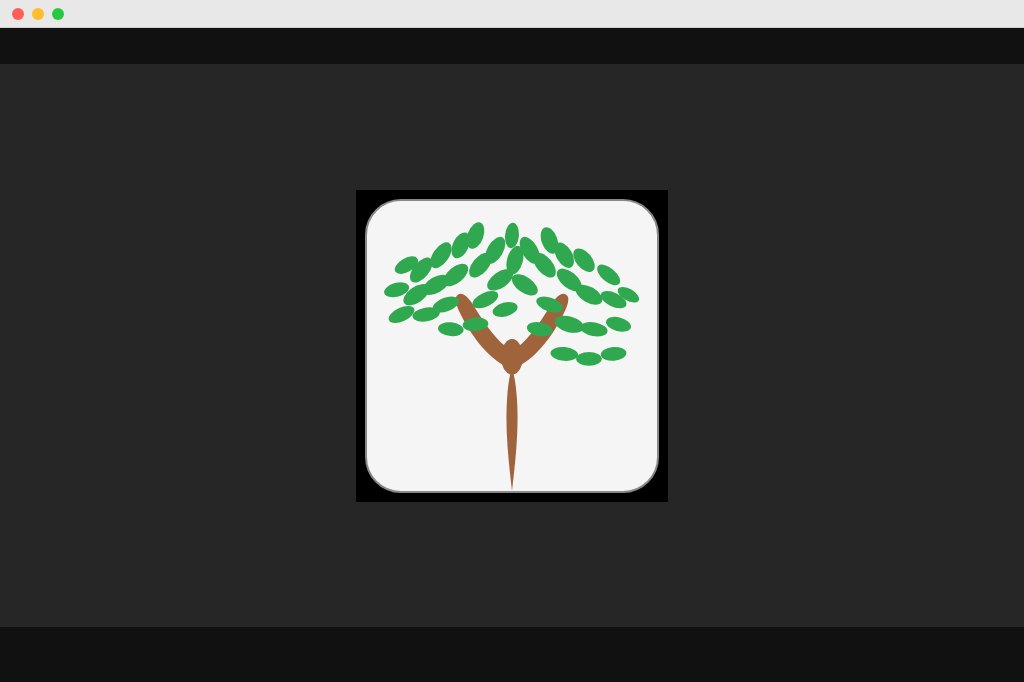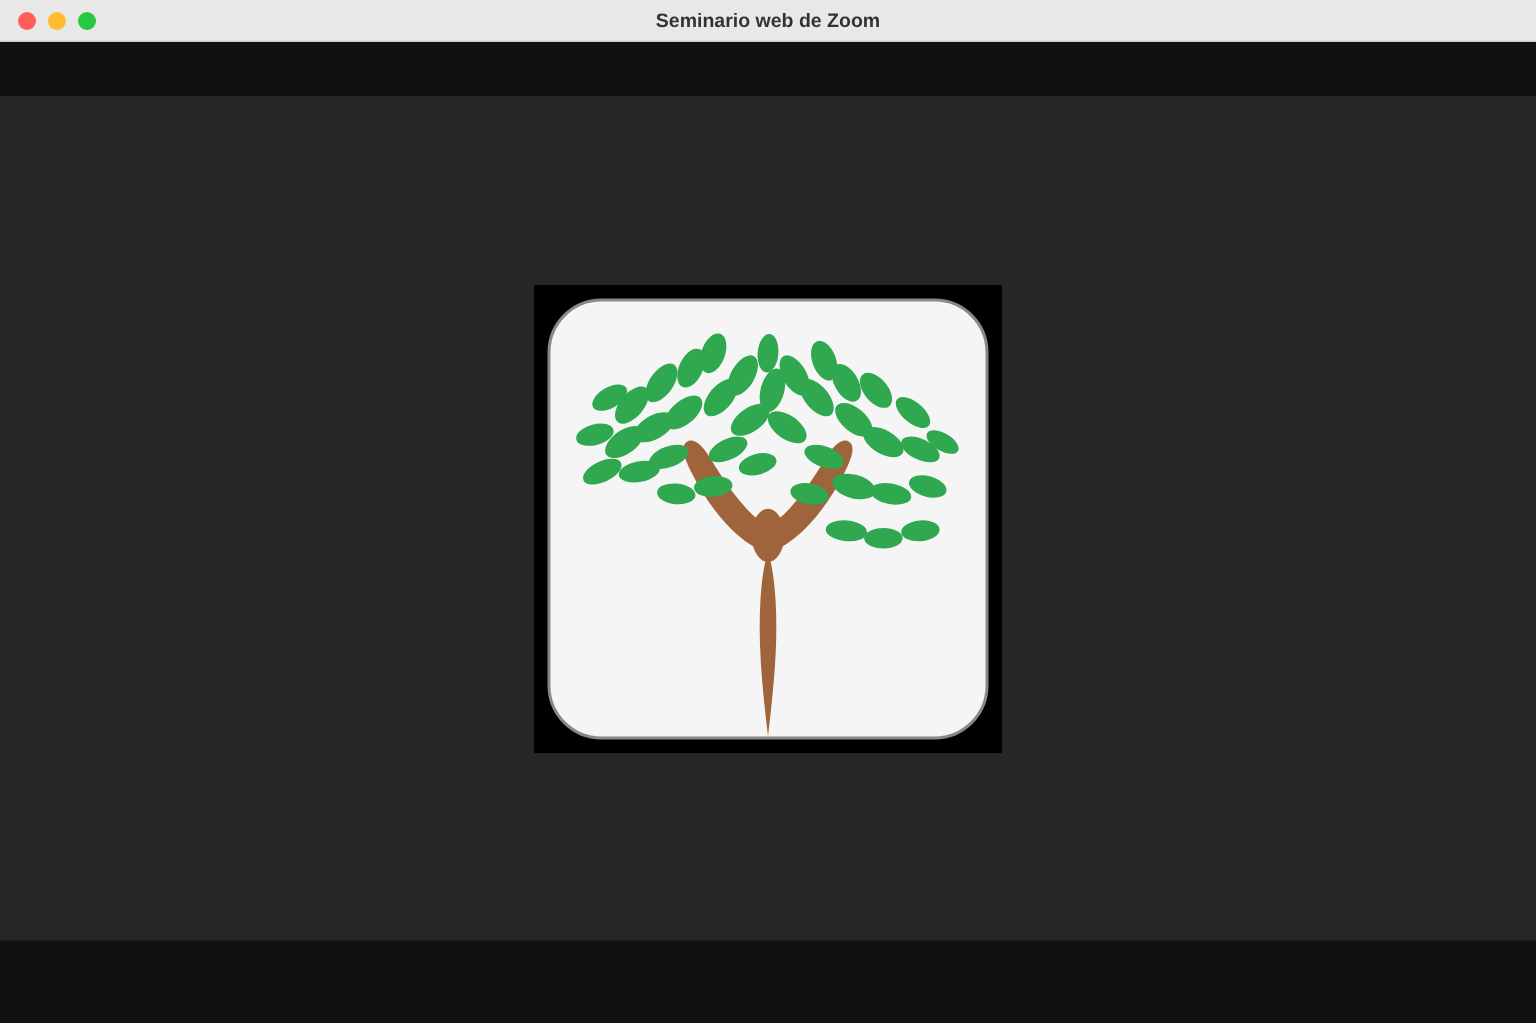--- a/index.html
+++ b/index.html
@@ -86,21 +86,20 @@
   </style>
 </head>
 <body>
 
 <div class="titlebar">
   <div class="traffic-lights">
     <div class="traffic-light tl-close"></div>
     <div class="traffic-light tl-minimize"></div>
     <div class="traffic-light tl-maximize"></div>
   </div>
-  <div class="title">Seminario web de Zoom</div>
 </div>
 
 <div class="toolbar-strip"></div>
 
 <div class="content-area">
   <div class="video-tile">
     <div class="avatar-box">
       <svg class="avatar-svg" viewBox="0 0 294 294">
 
         <path d="M 147 294 

